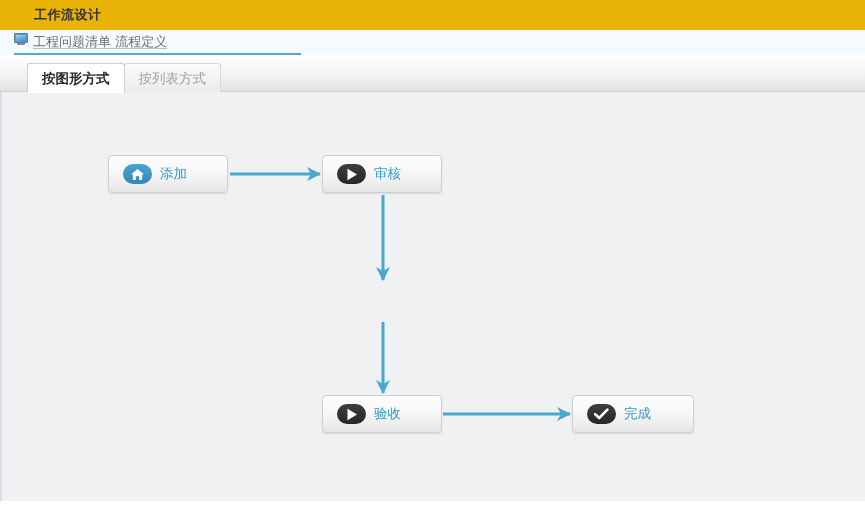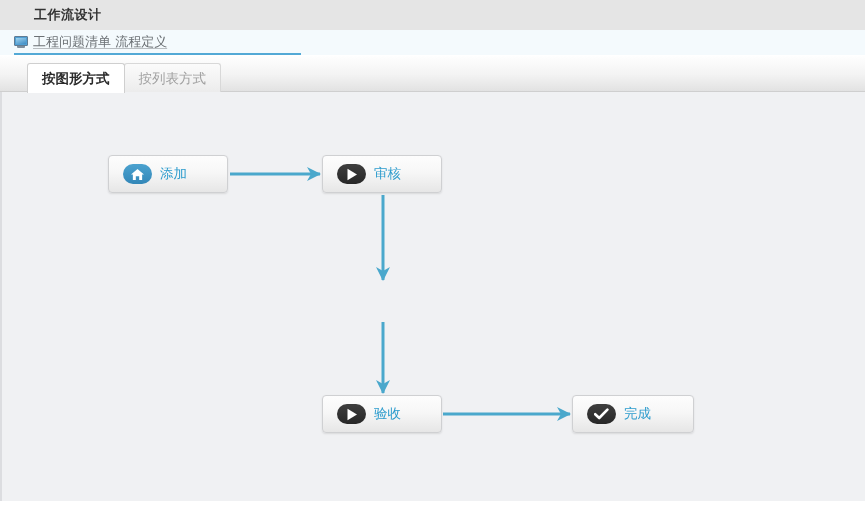--- a/index.html
+++ b/index.html
@@ -19,21 +19,21 @@
     overflow: hidden;
     background: #ffffff;
   }
 
   
   .titlebar {
     position: absolute;
     left: 0; top: 0;
     width: 865px;
     height: 45px;
-    background: #e5e5e5;
+    background: #eab308;
     border-bottom: 4px solid #0369a1;
     box-sizing: border-box;
   }
   .titlebar-text {
     position: absolute;
     left: 34px;
     top: 6px;
     font-size: 13px;
     font-weight: bold;
     color: #333333;
@@ -47,21 +47,21 @@
     width: 865px;
     height: 25px;
     background: #f4fafd;
     box-sizing: border-box;
   }
   .crumb-inner {
     position: absolute;
     left: 14px;
     top: 3px;
     display: flex;
-    align-items: center;
+    align-items: flex-start;
     gap: 5px;
   }
   .monitor-icon {
     position: relative;
     width: 14px;
     height: 12px;
     display: inline-block;
   }
   .monitor-icon .screen {
     position: absolute;

